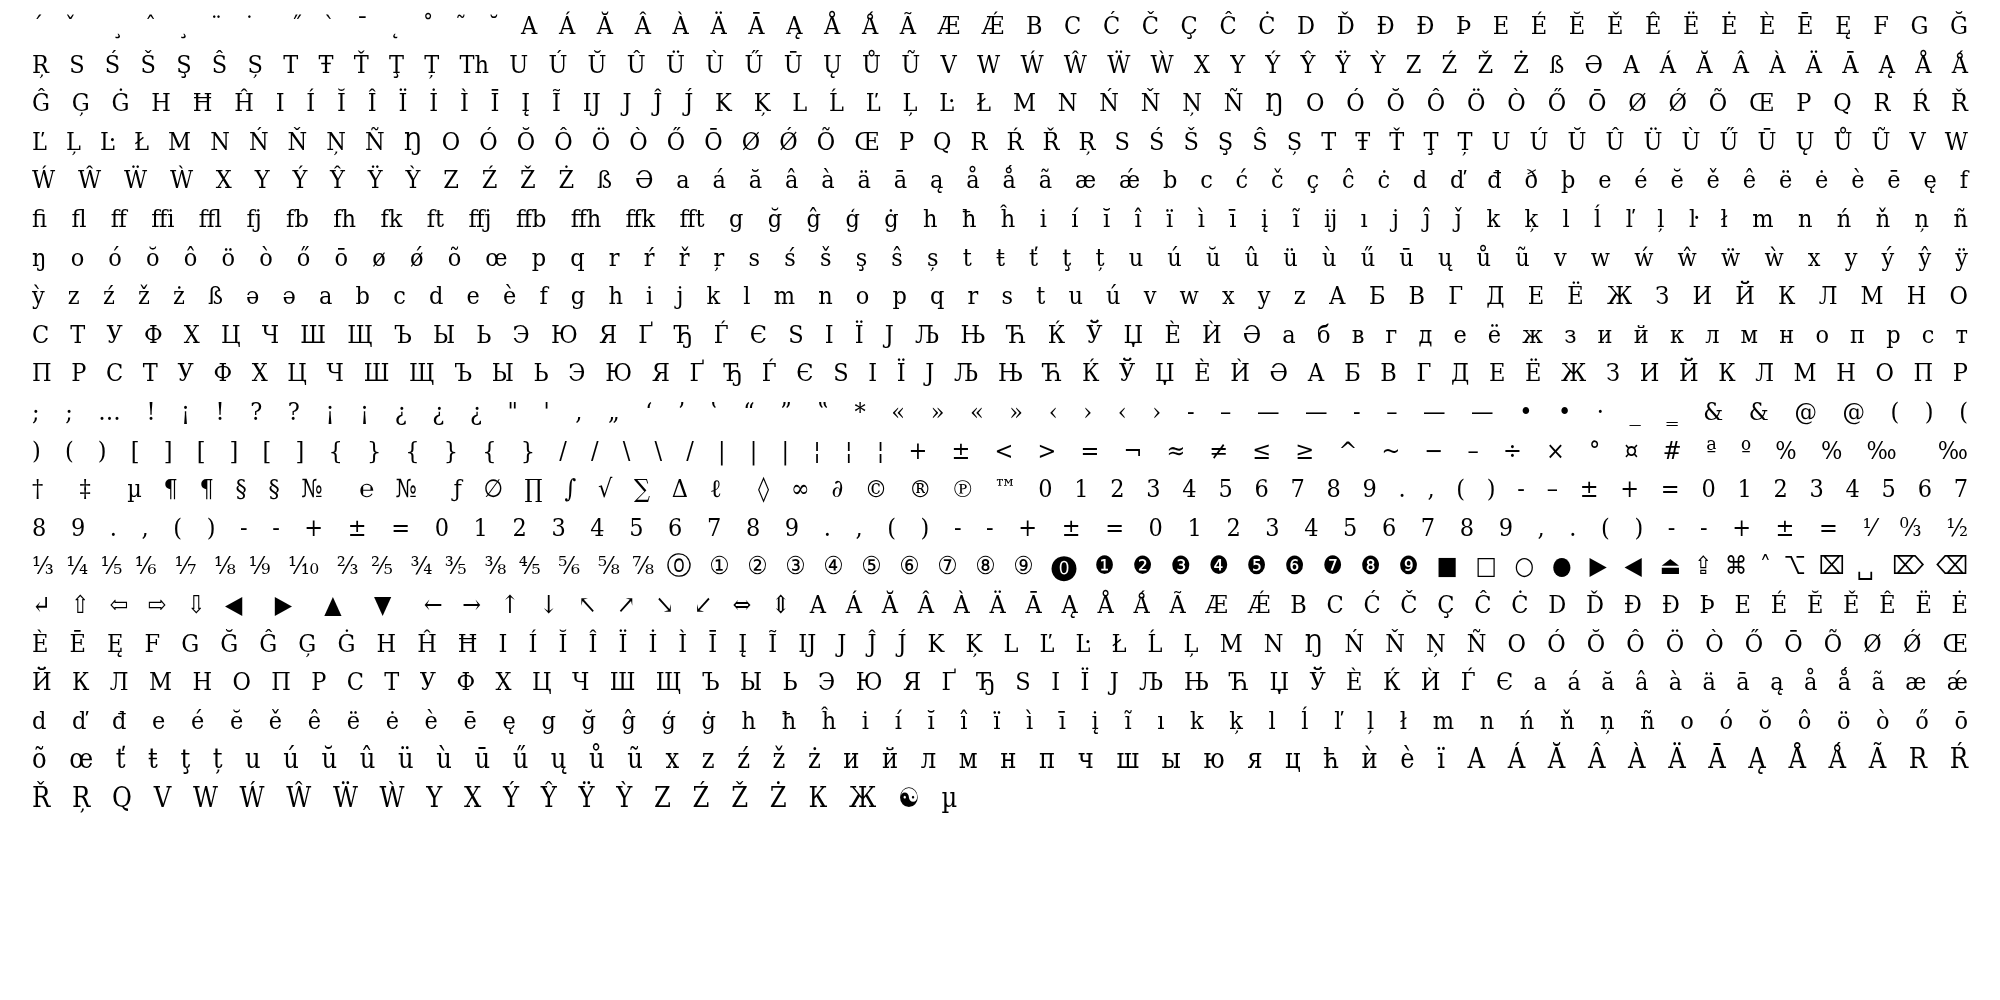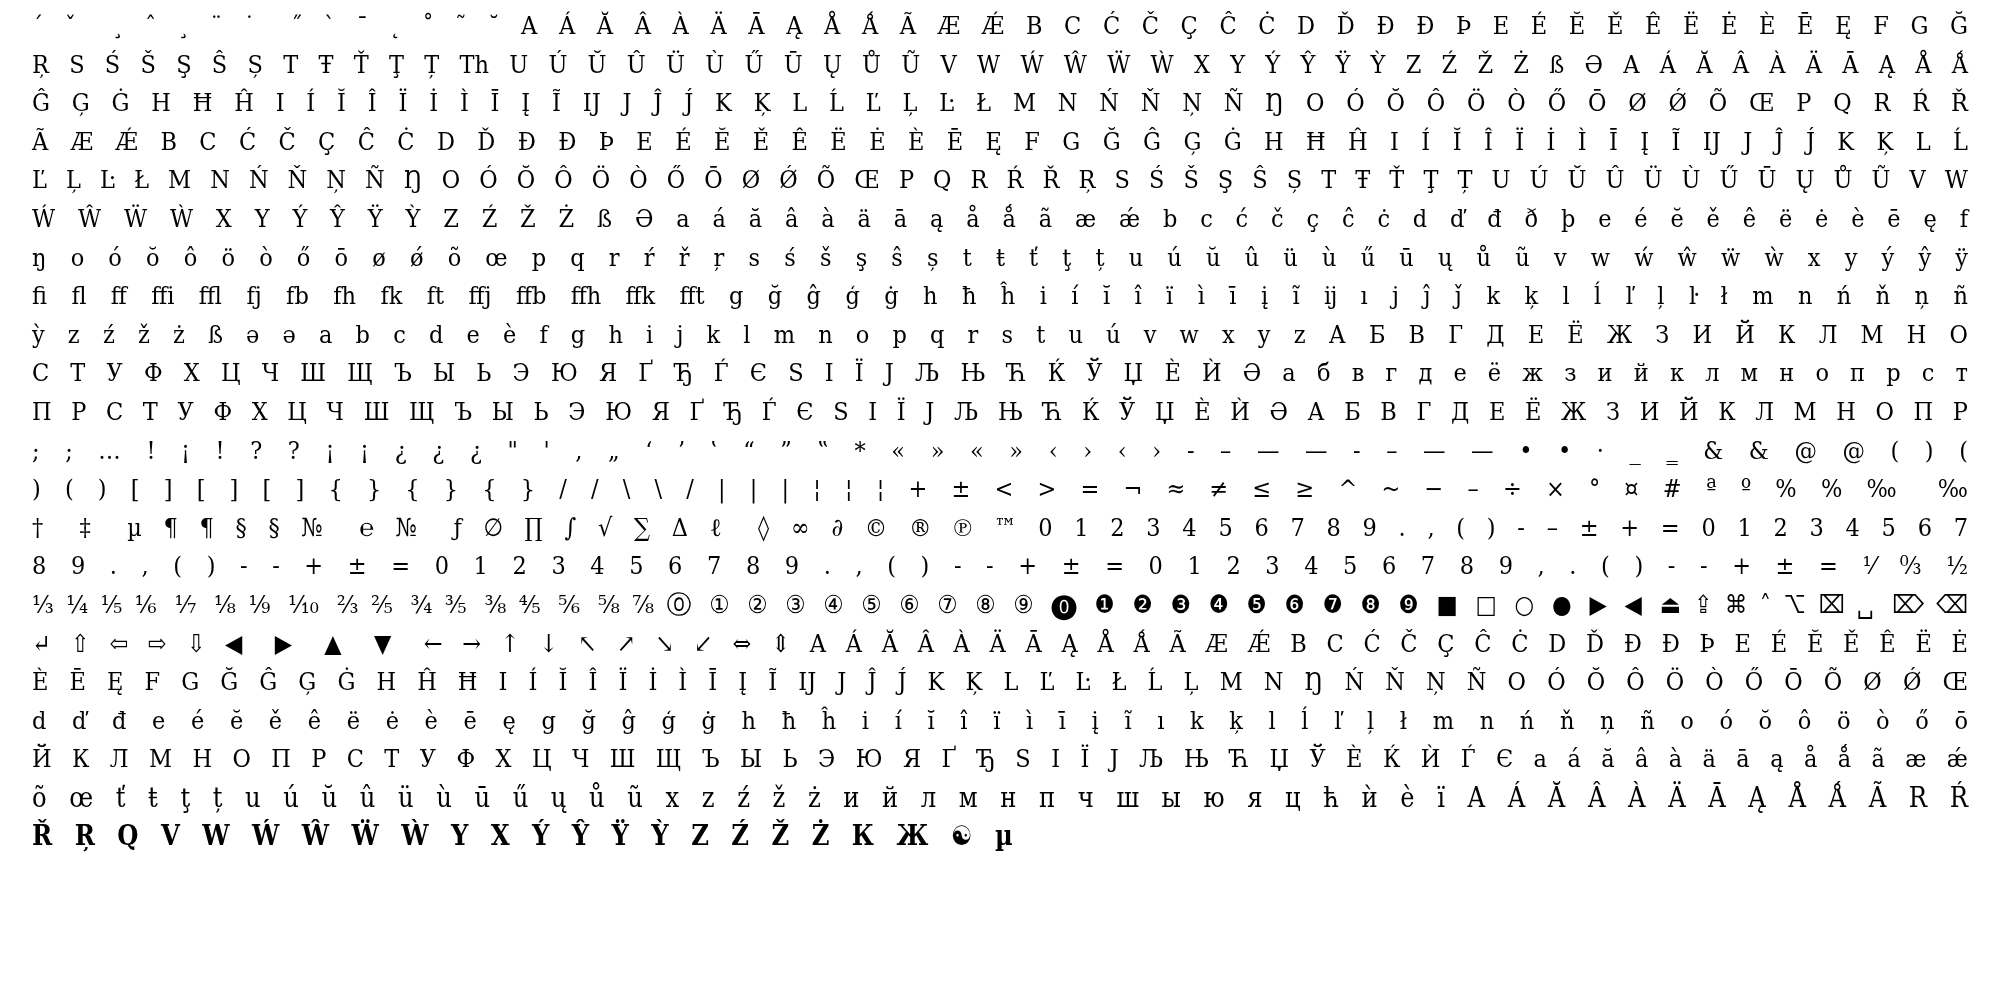--- a/index.html
+++ b/index.html
@@ -26,42 +26,40 @@
     text-align-last: justify;
     font-stretch: condensed;
   }
   .glyph-row.swash {
     font-size: 27px;
   }
   .glyph-row.last {
     text-align: left;
     text-align-last: left;
     word-spacing: 14px;
-    font-weight: bold;
   }
 </style>
 </head>
 <body>
 
 <div class="sheet">
   <div class="glyph-row">´ ˇ ¸ ˆ ¸ ¨ ˙ ˝ ` ¯ ˛ ˚ ˜ ˘ A Á Ă Â À Ä Ā Ą Å Ǻ Ã Æ Ǽ B C Ć Č Ç Ĉ Ċ D Ď Đ Ð Þ E É Ĕ Ě Ê Ë Ė È Ē Ę F G Ğ</div>
   <div class="glyph-row">Ŗ S Ś Š Ş Ŝ Ș T Ŧ Ť Ţ Ț Th U Ú Ŭ Û Ü Ù Ű Ū Ų Ů Ũ V W Ẃ Ŵ Ẅ Ẁ X Y Ý Ŷ Ÿ Ỳ Z Ź Ž Ż ß Ə A Á Ă Â À Ä Ā Ą Å Ǻ</div>
   <div class="glyph-row">Ĝ Ģ Ġ H Ħ Ĥ I Í Ĭ Î Ï İ Ì Ī Į Ĩ Ĳ J Ĵ J́ K Ķ L Ĺ Ľ Ļ Ŀ Ł M N Ń Ň Ņ Ñ Ŋ O Ó Ŏ Ô Ö Ò Ő Ō Ø Ǿ Õ Œ P Q R Ŕ Ř</div>
-  <div class="glyph-row">Ã Æ Ǽ B C Ć Č Ç Ĉ Ċ D Ď Đ Ð Þ E É Ĕ Ě Ê Ë Ė È Ē Ę F G Ğ Ĝ Ģ Ġ H Ħ Ĥ I Í Ĭ Î Ï İ Ì Ī Į Ĩ Ĳ J Ĵ J́ K Ķ L Ĺ</div>
   <div class="glyph-row">Ľ Ļ Ŀ Ł M N Ń Ň Ņ Ñ Ŋ O Ó Ŏ Ô Ö Ò Ő Ō Ø Ǿ Õ Œ P Q R Ŕ Ř Ŗ S Ś Š Ş Ŝ Ș T Ŧ Ť Ţ Ț U Ú Ŭ Û Ü Ù Ű Ū Ų Ů Ũ V W</div>
   <div class="glyph-row">Ẃ Ŵ Ẅ Ẁ X Y Ý Ŷ Ÿ Ỳ Z Ź Ž Ż ß Ə a á ă â à ä ā ą å ǻ ã æ ǽ b c ć č ç ĉ ċ d ď đ ð þ e é ĕ ě ê ë ė è ē ę f</div>
+  <div class="glyph-row">fi fl ff ffi ffl fj fb fh fk ft ffj ffb ffh ffk fft g ğ ĝ ģ ġ h ħ ĥ i í ĭ î ï ì ī į ĩ ĳ ı j ĵ ǰ k ķ l ĺ ľ ļ ŀ ł m n ń ň ņ ñ</div>
   <div class="glyph-row">ŋ o ó ŏ ô ö ò ő ō ø ǿ õ œ p q r ŕ ř ŗ s ś š ş ŝ ș t ŧ ť ţ ț u ú ŭ û ü ù ű ū ų ů ũ v w ẃ ŵ ẅ ẁ x y ý ŷ ÿ</div>
-  <div class="glyph-row">fi fl ff ffi ffl fj fb fh fk ft ffj ffb ffh ffk fft g ğ ĝ ģ ġ h ħ ĥ i í ĭ î ï ì ī į ĩ ĳ ı j ĵ ǰ k ķ l ĺ ľ ļ ŀ ł m n ń ň ņ ñ</div>
   <div class="glyph-row">ỳ z ź ž ż ß ə ə a b c d e è f g h i j k l m n o p q r s t u ú v w x y z А Б В Г Д Е Ё Ж З И Й К Л М Н О</div>
   <div class="glyph-row">С Т У Ф Х Ц Ч Ш Щ Ъ Ы Ь Э Ю Я Ґ Ђ Ѓ Є Ѕ І Ї Ј Љ Њ Ћ Ќ Ў Џ Ѐ Ѝ Ә а б в г д е ё ж з и й к л м н о п р с т</div>
   <div class="glyph-row">П Р С Т У Ф Х Ц Ч Ш Щ Ъ Ы Ь Э Ю Я Ґ Ђ Ѓ Є Ѕ І Ї Ј Љ Њ Ћ Ќ Ў Џ Ѐ Ѝ Ә А Б В Г Д Е Ё Ж З И Й К Л М Н О П Р</div>
   <div class="glyph-row">; ; … ! ¡ ! ? ? ¡ ¡ ¿ ¿ ¿ " ' , „ ‘ ’ ‛ “ ” ‟ * « » « » ‹ › ‹ › - – — — - – — — • • · _ ‗ &amp; &amp; @ @ ( ) (</div>
   <div class="glyph-row">) ( ) [ ] [ ] [ ] { } { } { } / / \ \ / | | | ¦ ¦ ¦ + ± &lt; &gt; = ¬ ≈ ≠ ≤ ≥ ^ ~ − – ÷ × ° ¤ # ª º % % ‰ ‰</div>
   <div class="glyph-row">† ‡ µ ¶ ¶ § § № ℮ № ƒ ∅ ∏ ∫ √ ∑ Δ ℓ ◊ ∞ ∂ © ® ℗ ™ 0 1 2 3 4 5 6 7 8 9 . , ( ) - – ± + = 0 1 2 3 4 5 6 7</div>
   <div class="glyph-row">8 9 . , ( ) - - + ± = 0 1 2 3 4 5 6 7 8 9 . , ( ) - - + ± = 0 1 2 3 4 5 6 7 8 9 , . ( ) - - + ± = ⅟ ⁰⁄₃ ½</div>
   <div class="glyph-row">⅓ ¼ ⅕ ⅙ ⅐ ⅛ ⅑ ⅒ ⅔ ⅖ ¾ ⅗ ⅜ ⅘ ⅚ ⅝ ⅞ ⓪ ① ② ③ ④ ⑤ ⑥ ⑦ ⑧ ⑨ ⓿ ❶ ❷ ❸ ❹ ❺ ❻ ❼ ❽ ❾ ■ □ ○ ● ▶ ◀ ⏏ ⇪ ⌘ ˄ ⌥ ⌧ ␣ ⌦ ⌫</div>
   <div class="glyph-row">↵ ⇧ ⇦ ⇨ ⇩ ◀ ▶ ▲ ▼ ← → ↑ ↓ ↖ ↗ ↘ ↙ ⇔ ⇕ A Á Ă Â À Ä Ā Ą Å Ǻ Ã Æ Ǽ B C Ć Č Ç Ĉ Ċ D Ď Đ Ð Þ E É Ĕ Ě Ê Ë Ė</div>
   <div class="glyph-row">È Ē Ę F G Ğ Ĝ Ģ Ġ H Ĥ Ħ I Í Ĭ Î Ï İ Ì Ī Į Ĩ Ĳ J Ĵ J́ K Ķ L Ľ Ŀ Ł Ĺ Ļ M N Ŋ Ń Ň Ņ Ñ O Ó Ŏ Ô Ö Ò Ő Ō Õ Ø Ǿ Œ</div>
+  <div class="glyph-row">Й К Л М Н О П Р С Т У Ф Х Ц Ч Ш Щ Ъ Ы Ь Э Ю Я Ґ Ђ Ѕ І Ї Ј Љ Њ Ћ Џ Ў Ѐ Ќ Ѝ Ѓ Є a á ă â à ä ā ą å ǻ ã æ ǽ</div>
   <div class="glyph-row">d ď đ e é ĕ ě ê ë ė è ē ę g ğ ĝ ģ ġ h ħ ĥ i í ĭ î ï ì ī į ĩ ı k ķ l ĺ ľ ļ ł m n ń ň ņ ñ o ó ŏ ô ö ò ő ō</div>
-  <div class="glyph-row">Й К Л М Н О П Р С Т У Ф Х Ц Ч Ш Щ Ъ Ы Ь Э Ю Я Ґ Ђ Ѕ І Ї Ј Љ Њ Ћ Џ Ў Ѐ Ќ Ѝ Ѓ Є a á ă â à ä ā ą å ǻ ã æ ǽ</div>
   <div class="glyph-row swash">õ œ ť ŧ ţ ț u ú ŭ û ü ù ū ű ų ů ũ x z ź ž ż и й л м н п ч ш ы ю я ц ћ ѝ ѐ ї A Á Ă Â À Ä Ā Ą Å Ǻ Ã R Ŕ</div>
   <div class="glyph-row swash last">Ř Ŗ Q V W Ẃ Ŵ Ẅ Ẁ Y X Ý Ŷ Ÿ Ỳ Z Ź Ž Ż К Ж ☯ µ</div>
 </div>
 
 </body></html>

